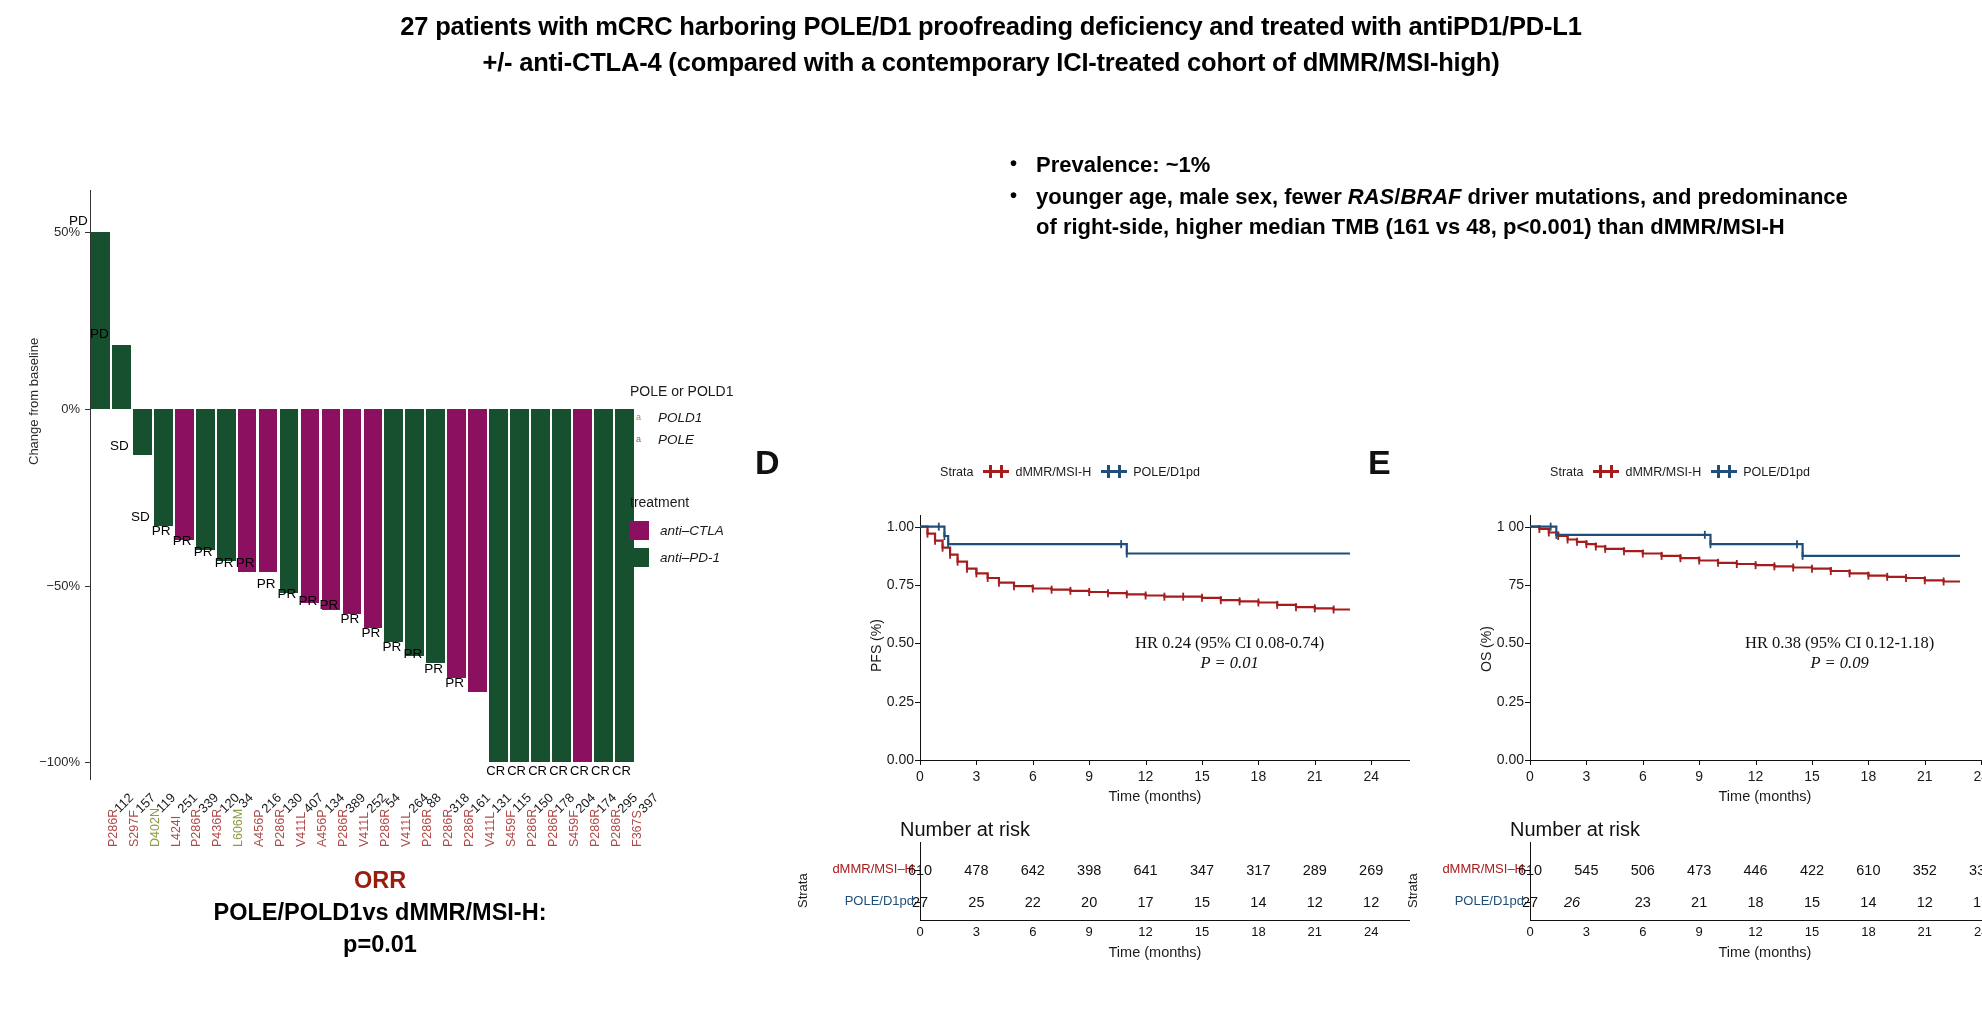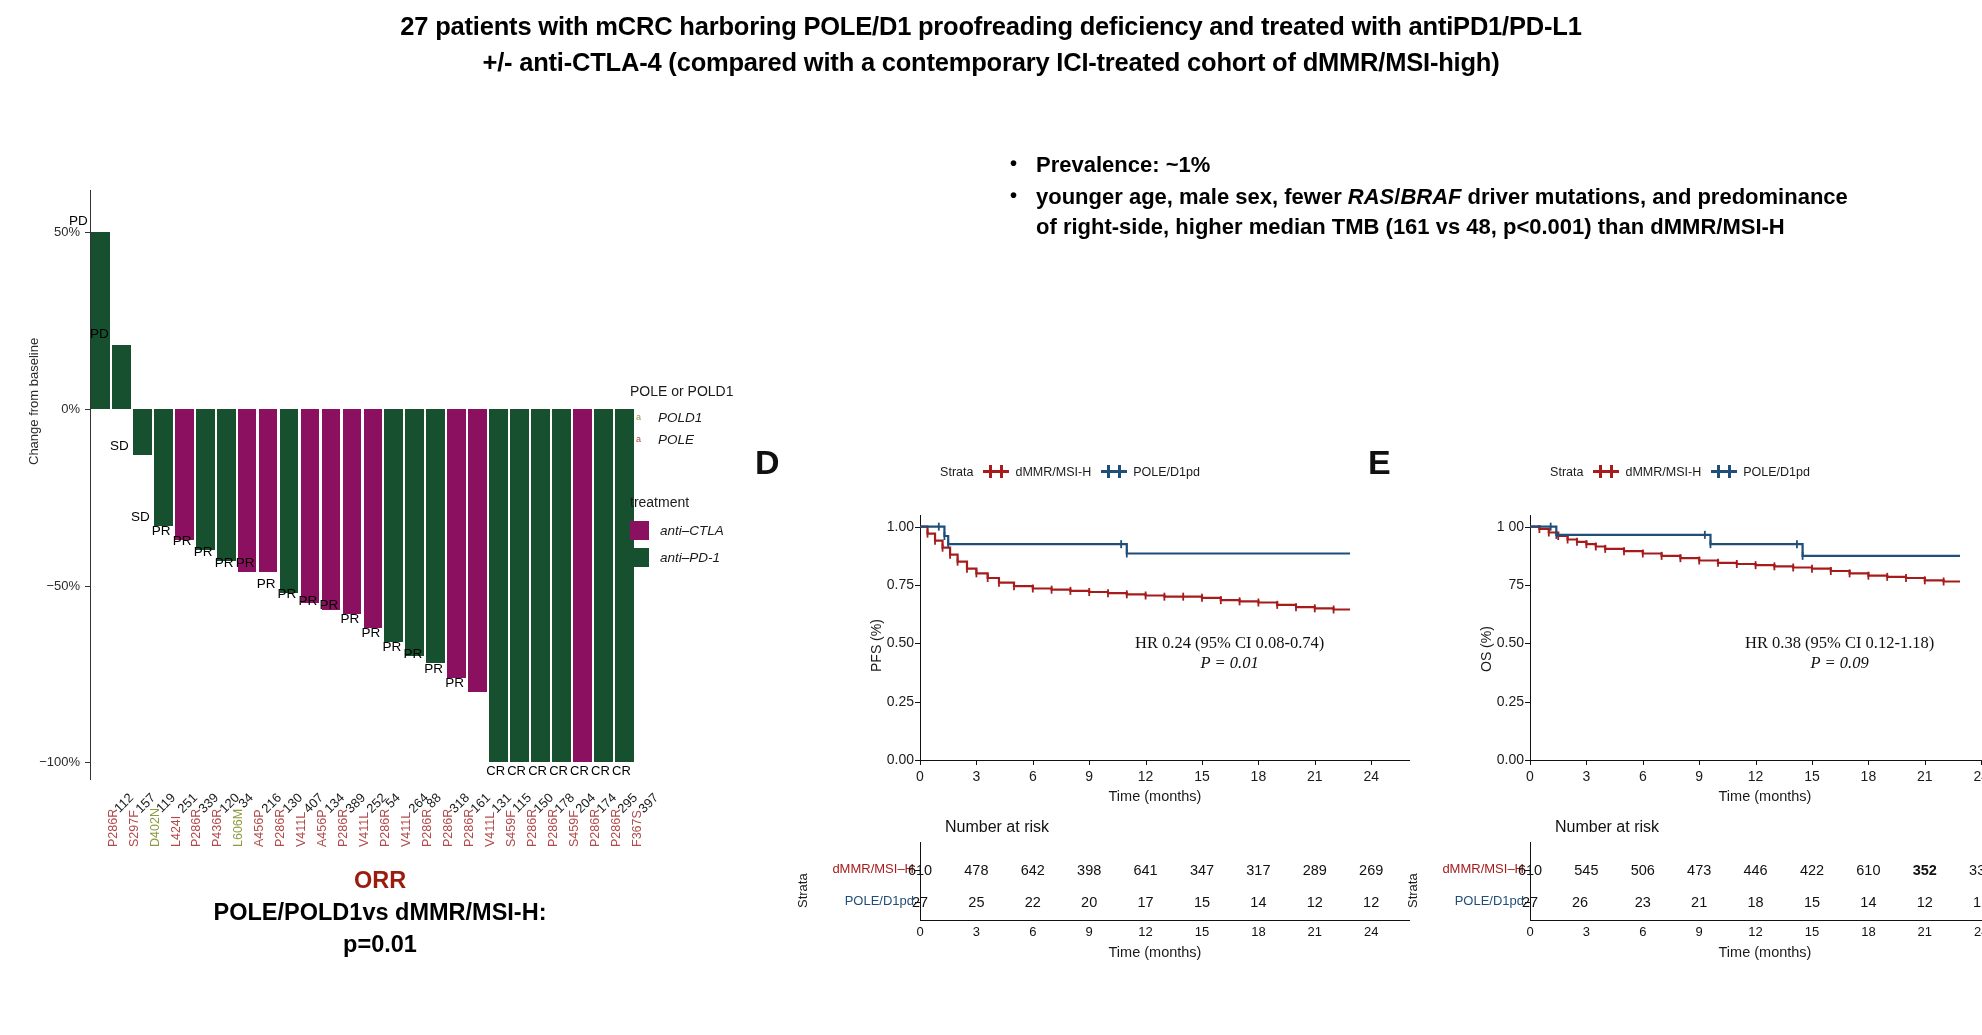--- a/index.html
+++ b/index.html
@@ -72,21 +72,21 @@
   .km-strata .sw{display:inline-block;width:26px;height:3px;vertical-align:middle;margin:0 6px 3px 10px;position:relative;}
   .km-strata .sw:before,.km-strata .sw:after{content:"";position:absolute;top:-5px;width:3px;height:13px;background:inherit;}
   .km-strata .sw:before{left:6px;}
   .km-strata .sw:after{left:17px;}
   .km-ylab{position:absolute;transform:rotate(-90deg);transform-origin:left top;font-size:14px;color:#1a1a1a;white-space:nowrap;}
   .km-ytick{position:absolute;font-size:14px;color:#1a1a1a;text-align:right;width:46px;}
   .km-xtick{position:absolute;font-size:14px;color:#1a1a1a;text-align:center;width:30px;}
   .km-xlab{position:absolute;font-size:14.5px;color:#1a1a1a;text-align:center;width:360px;}
   .km-hr{position:absolute;font-family:"Liberation Serif",serif;font-size:16.5px;color:#111;text-align:center;white-space:nowrap;}
   .km-hr em{font-style:italic;display:block;}
-  .risk-title{position:absolute;font-size:16px;color:#111;margin-left:45px;}
+  .risk-title{position:absolute;font-size:20px;color:#111;}
   .risk-strata-lbl{position:absolute;transform:rotate(-90deg);transform-origin:left top;font-size:13px;color:#1a1a1a;}
   .risk-row-lbl{position:absolute;font-size:13px;text-align:right;width:110px;white-space:nowrap;}
   .risk-cell{position:absolute;font-size:14.5px;color:#111;text-align:center;width:34px;}
   .risk-xtick{position:absolute;font-size:13px;color:#111;text-align:center;width:26px;}
   .rule{position:absolute;background:#111;}
 </style>
 </head>
 <body>
 
 <div class="abs" id="slide-title">
@@ -452,26 +452,26 @@
     <div class="rule" style="left: 130px; top: 465px; width: 490px; height: 1px;"></div>
     <div class="risk-row-lbl" style="color: rgb(166, 28, 28); left: 14px; top: 406px;">dMMR/MSI–H</div>
     <div class="rule" style="left: 125px; top: 415px; width: 5px; height: 1px;"></div>
     <div class="risk-cell" style="left: 113px; top: 407px;">610</div>
     <div class="risk-cell" style="left: 169.4px; top: 407px;">545</div>
     <div class="risk-cell" style="left: 225.8px; top: 407px;">506</div>
     <div class="risk-cell" style="left: 282.2px; top: 407px;">473</div>
     <div class="risk-cell" style="left: 338.6px; top: 407px;">446</div>
     <div class="risk-cell" style="left: 395px; top: 407px;">422</div>
     <div class="risk-cell" style="left: 451.4px; top: 407px;">610</div>
-    <div class="risk-cell" style="left: 507.8px; top: 407px; font-weight: bold;">352</div>
+    <div class="risk-cell" style="left: 507.8px; top: 407px;">352</div>
     <div class="risk-cell" style="left: 564.2px; top: 407px;">330</div>
     <div class="risk-row-lbl" style="color: rgb(31, 78, 121); left: 14px; top: 438px;">POLE/D1pd</div>
     <div class="rule" style="left: 125px; top: 447px; width: 5px; height: 1px;"></div>
     <div class="risk-cell" style="left: 113px; top: 439px;">27</div>
-    <div class="risk-cell" style="left: 163px; top: 439px;">26</div>
+    <div class="risk-cell" style="left: 155px; top: 439px; font-style: italic;">26</div>
     <div class="risk-cell" style="left: 225.8px; top: 439px;">23</div>
     <div class="risk-cell" style="left: 282.2px; top: 439px;">21</div>
     <div class="risk-cell" style="left: 338.6px; top: 439px;">18</div>
     <div class="risk-cell" style="left: 395px; top: 439px;">15</div>
     <div class="risk-cell" style="left: 451.4px; top: 439px;">14</div>
     <div class="risk-cell" style="left: 507.8px; top: 439px;">12</div>
     <div class="risk-cell" style="left: 564.2px; top: 439px;">12</div>
     <div class="risk-xtick" style="left: 117px; top: 469px;">0</div>
     <div class="risk-xtick" style="left: 173.4px; top: 469px;">3</div>
     <div class="risk-xtick" style="left: 229.8px; top: 469px;">6</div>

